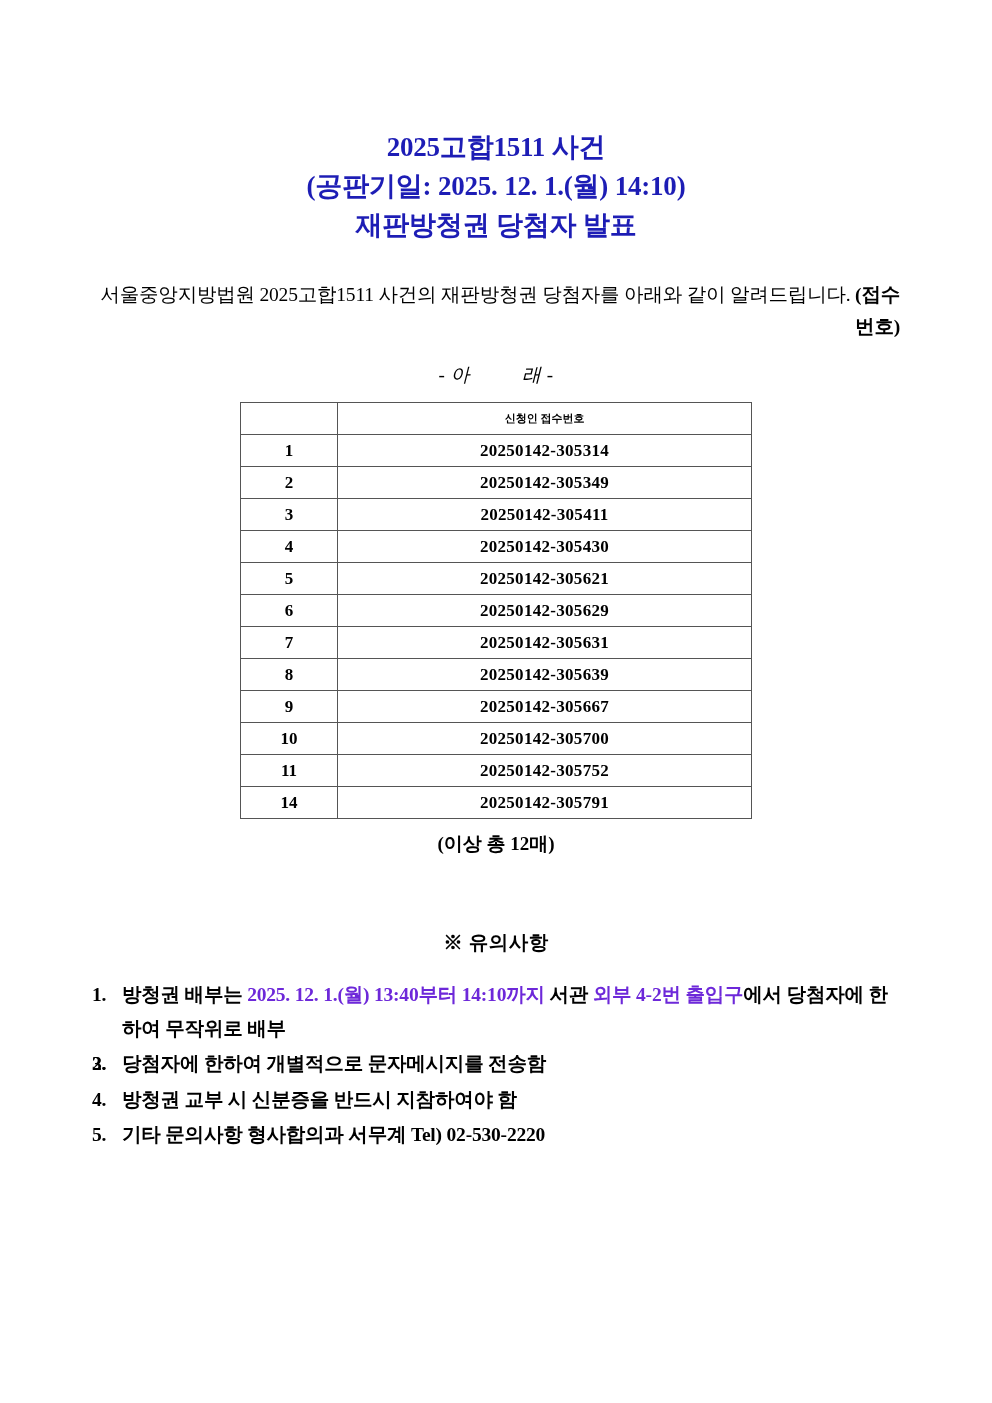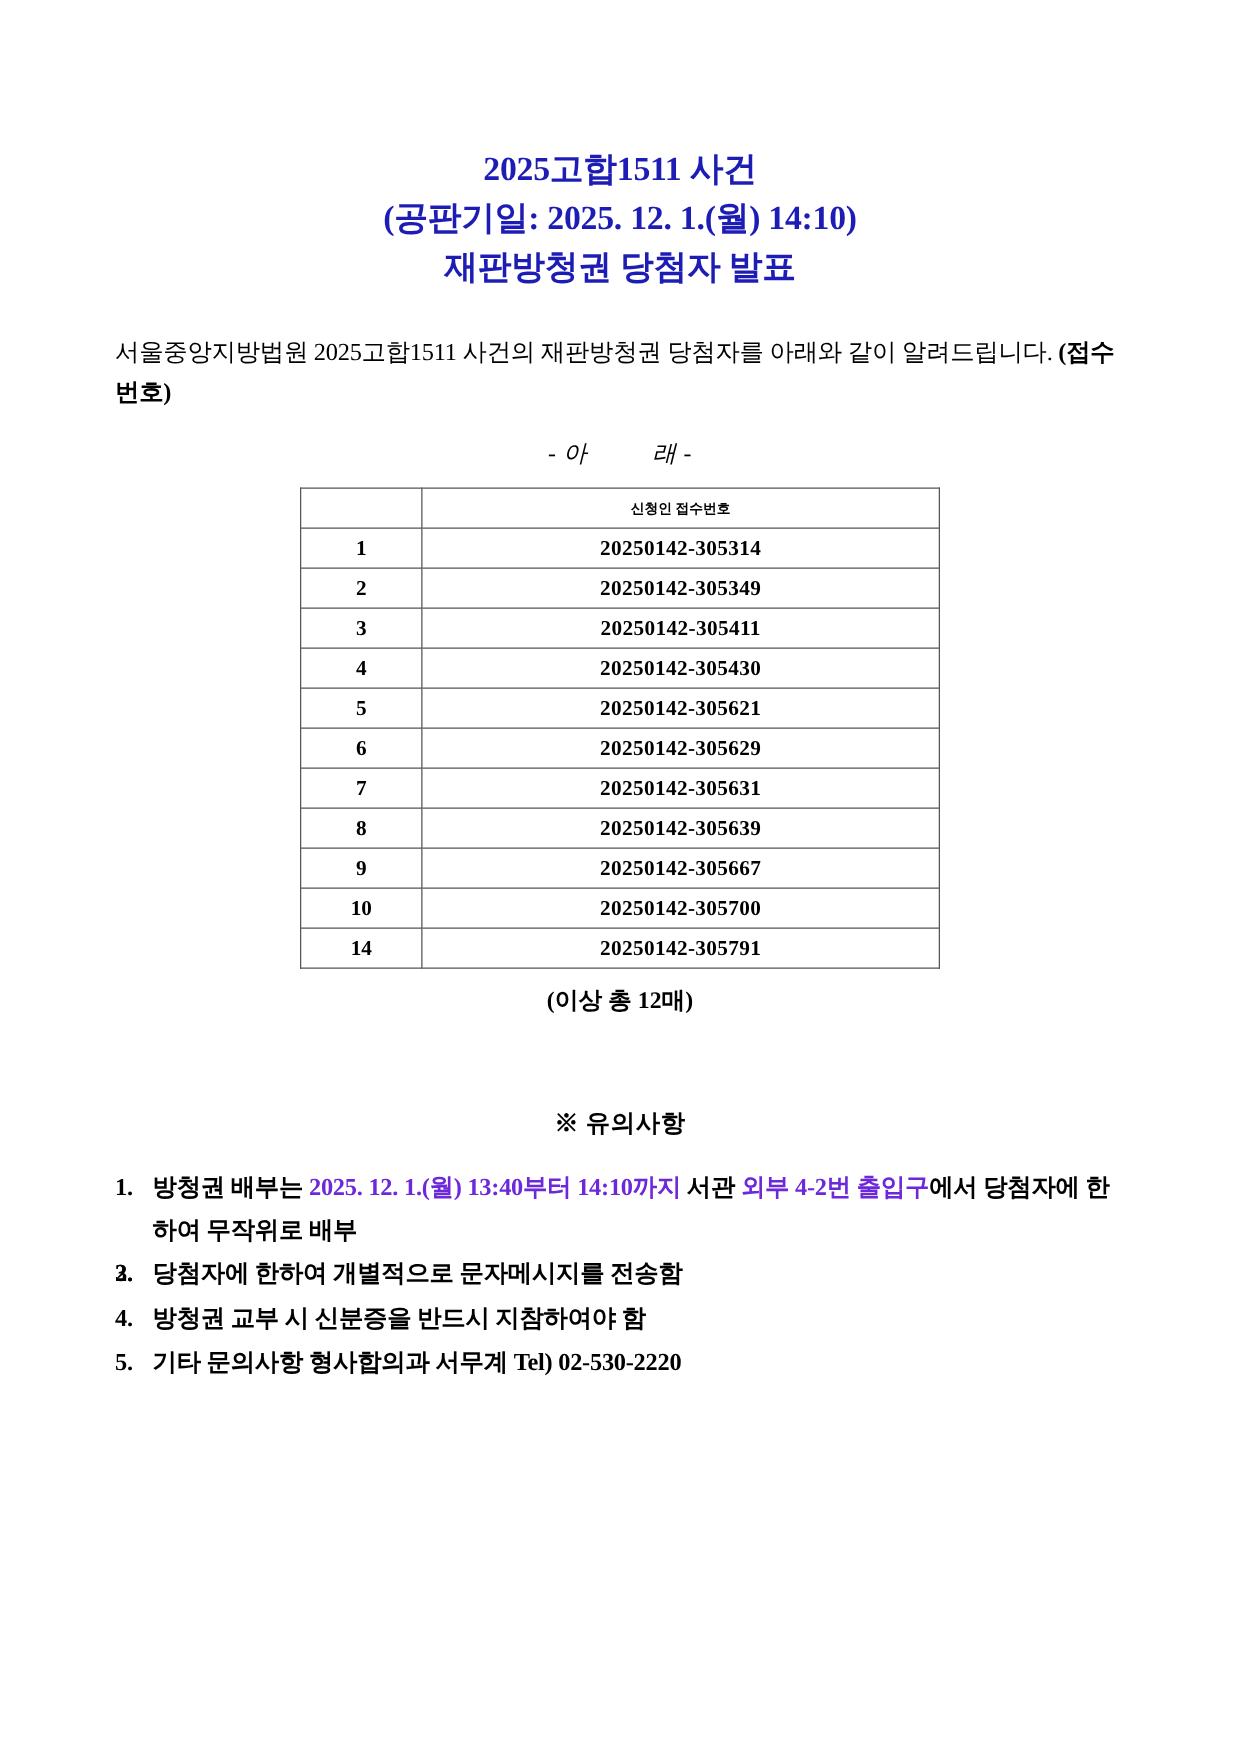--- a/index.html
+++ b/index.html
@@ -12,42 +12,42 @@
     height: 1403px;
     font-family: "Liberation Serif", "DejaVu Serif", serif;
     color: #000000;
     position: relative;
     overflow: hidden;
   }
   .page {
     width: 992px;
     height: 1403px;
     box-sizing: border-box;
-    padding: 4px 92px;
+    padding: 16px 92px;
     position: relative;
   }
 
   
   .title-block {
     text-align: center;
     color: #1d1db5;
     font-weight: bold;
     font-size: 27px;
     line-height: 1.45;
     padding-top: 112px;
     letter-spacing: -0.2px;
   }
   .title-line { display: block; }
 
   
   .intro {
     margin-top: 34px;
     font-size: 19.5px;
     line-height: 1.62;
-    text-align: left;
+    text-align: right;
     letter-spacing: -0.2px;
   }
   .intro .bold { font-weight: bold; }
 
   .arae {
     margin-top: 8px;
     text-align: center;
     font-size: 19px;
     letter-spacing: 0.5px;
     font-style: italic;
@@ -185,20 +185,24 @@
           </tr>
           <tr>
             <td class="col-no">9</td>
             <td class="col-num">20250142-305667</td>
           </tr>
           <tr>
             <td class="col-no">10</td>
             <td class="col-num">20250142-305700</td>
           </tr>
           <tr>
+            <td class="col-no">11</td>
+            <td class="col-num">20250142-305752</td>
+          </tr>
+          <tr>
             <td class="col-no">14</td>
             <td class="col-num">20250142-305791</td>
           </tr>
         </tbody>
     </table>
   </div>
 
   <div class="total-line">(이상 총 12매)</div>
 
   <div class="notice-title">※ 유의사항</div>

